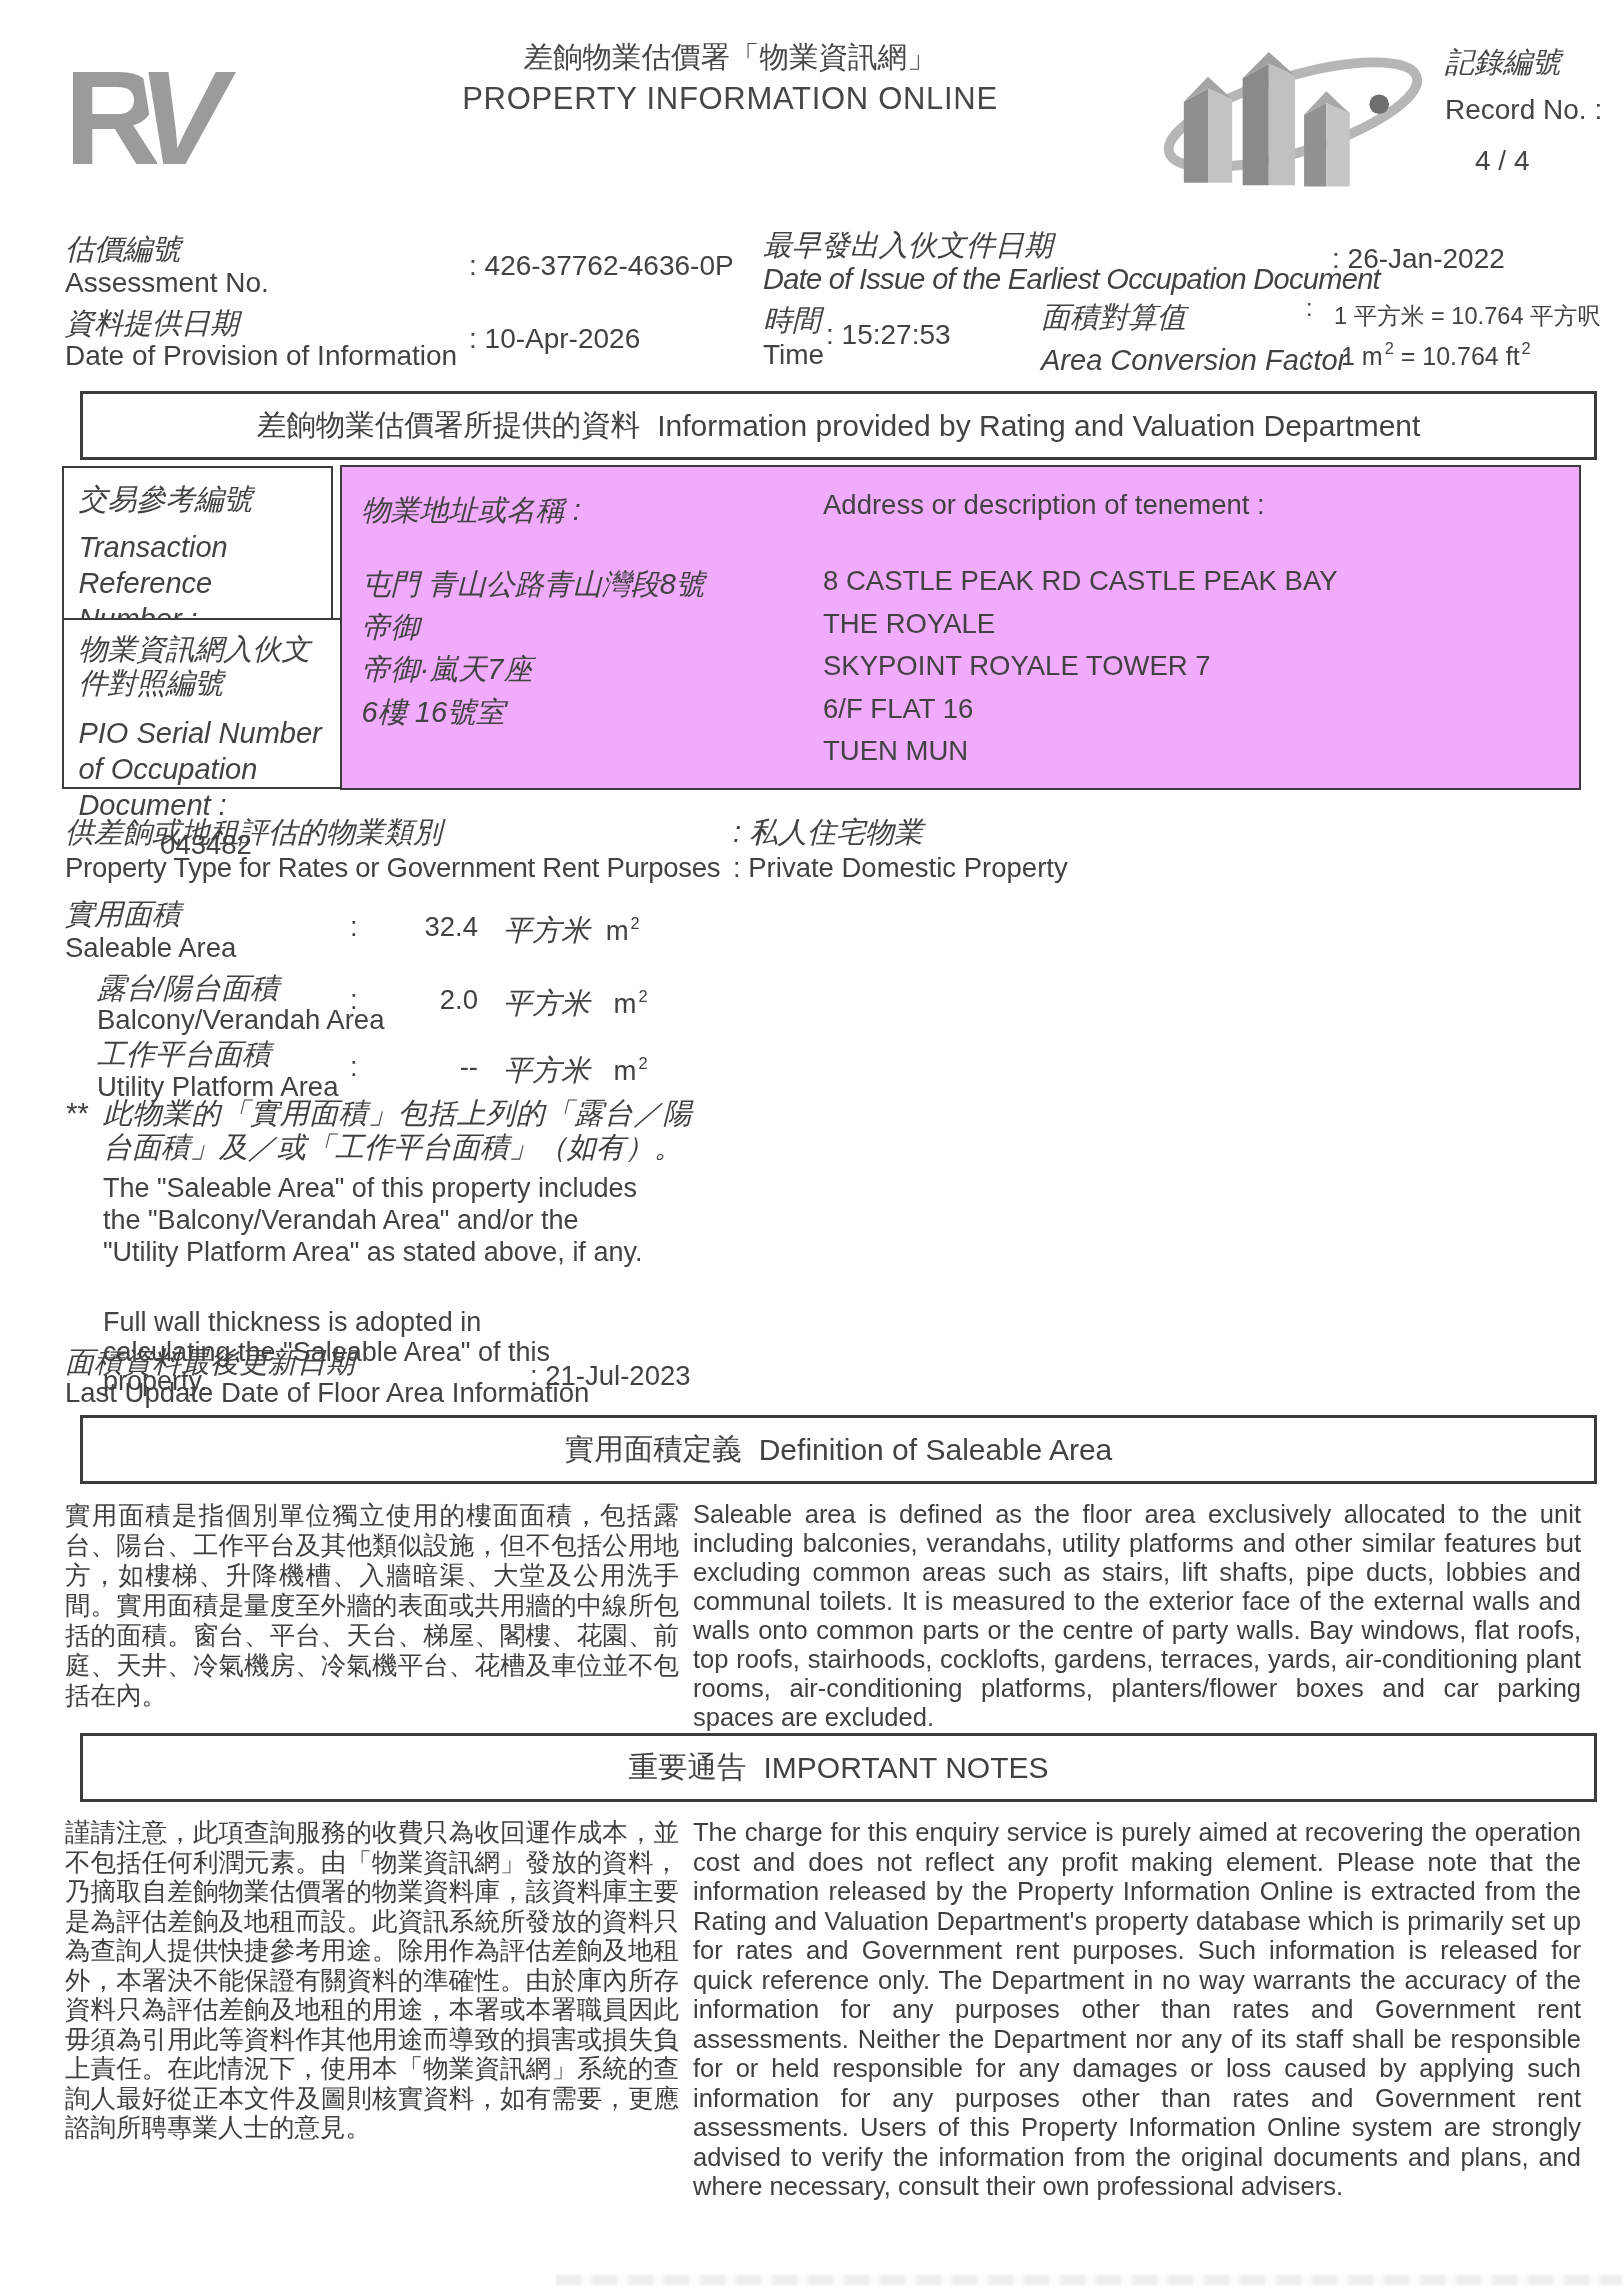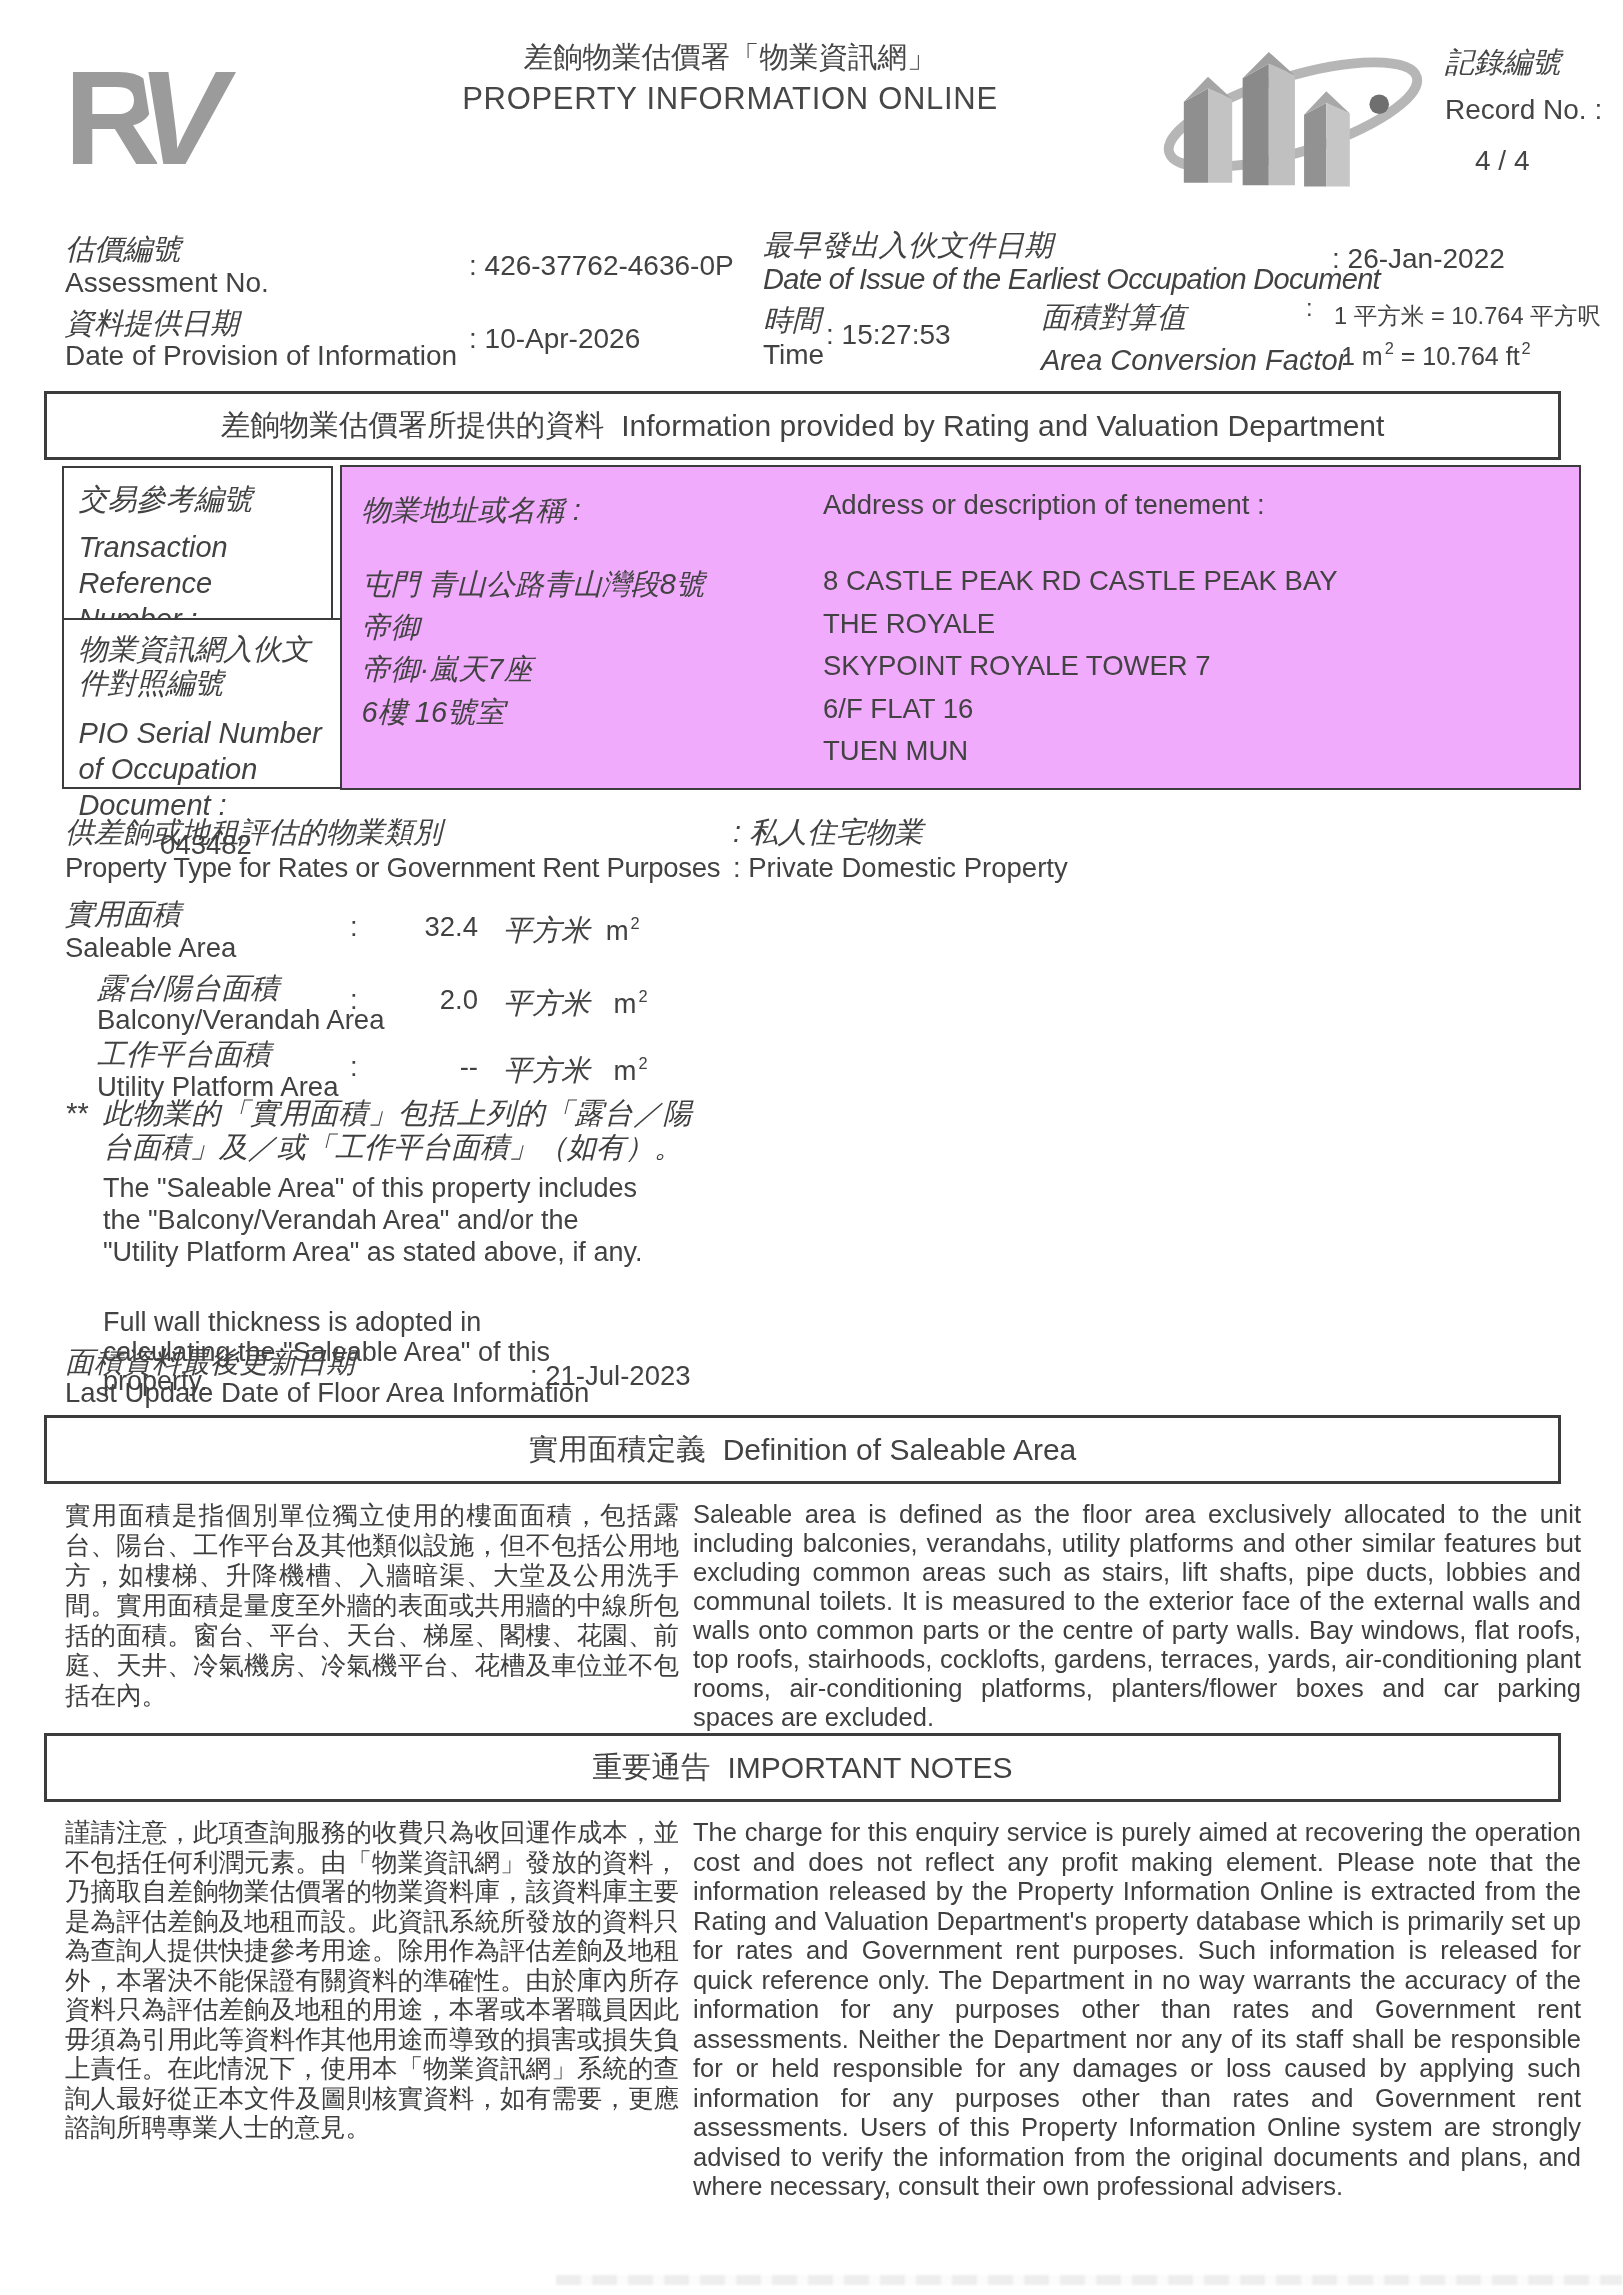--- a/index.html
+++ b/index.html
@@ -4,21 +4,21 @@
 <style>
   html,body{margin:0;padding:0;background:#e8e8e8;}
   #page{position:relative;width:1623px;height:2295px;background:#ffffff;overflow:hidden;
         font-family:"Liberation Sans","DejaVu Sans",sans-serif;color:#424242;}
   .abs{position:absolute;}
   .t36{font-size:23.6px;} .t38{font-size:25px;} .t39{font-size:25.5px;} .t40{font-size:29px;font-style:italic;}
   .t41{font-size:27px;} .t42{font-size:27.5px;} .t43{font-size:28px;} .t45{font-size:29.5px;}
   .t47{font-size:31px;} .t46{font-size:30px;}
   .para{text-align:justify;color:#3f3f3f;}
   .sup{font-size:16.4px;position:relative;top:-11px;margin-left:2px;}
-  .banner{position:absolute;left:44px;width:1511px;border:3.3px solid #3c3c3c;background:#fff;
+  .banner{position:absolute;left:80px;width:1511px;border:3.3px solid #3c3c3c;background:#fff;
           display:flex;align-items:center;justify-content:center;gap:17px;}
   .infobox{position:absolute;border:2.6px solid #3c3c3c;background:#fff;box-sizing:border-box;padding:11.8px 14.4px;}
   .addrbox{position:absolute;border:2px solid #3c3c3c;background:#f0abfc;box-sizing:border-box;}
   #logo{position:absolute;left:64px;top:51px;font-weight:bold;color:#9b9b9b;font-size:134px;line-height:1;}
   #logo .r{letter-spacing:-9.2px;}
   #logo .v{font-style:italic;display:inline-block;margin-left:-14.4px;text-shadow:-5.9px 0 0 #ffffff;}
   .scan-strip{position:absolute;left:556px;top:2275px;width:1066px;height:9.8px;
               background:repeating-linear-gradient(90deg,rgba(90,90,90,0.10) 0 25px,rgba(90,90,90,0.02) 25px 36px);
               filter:blur(1.3px);}
 </style>

